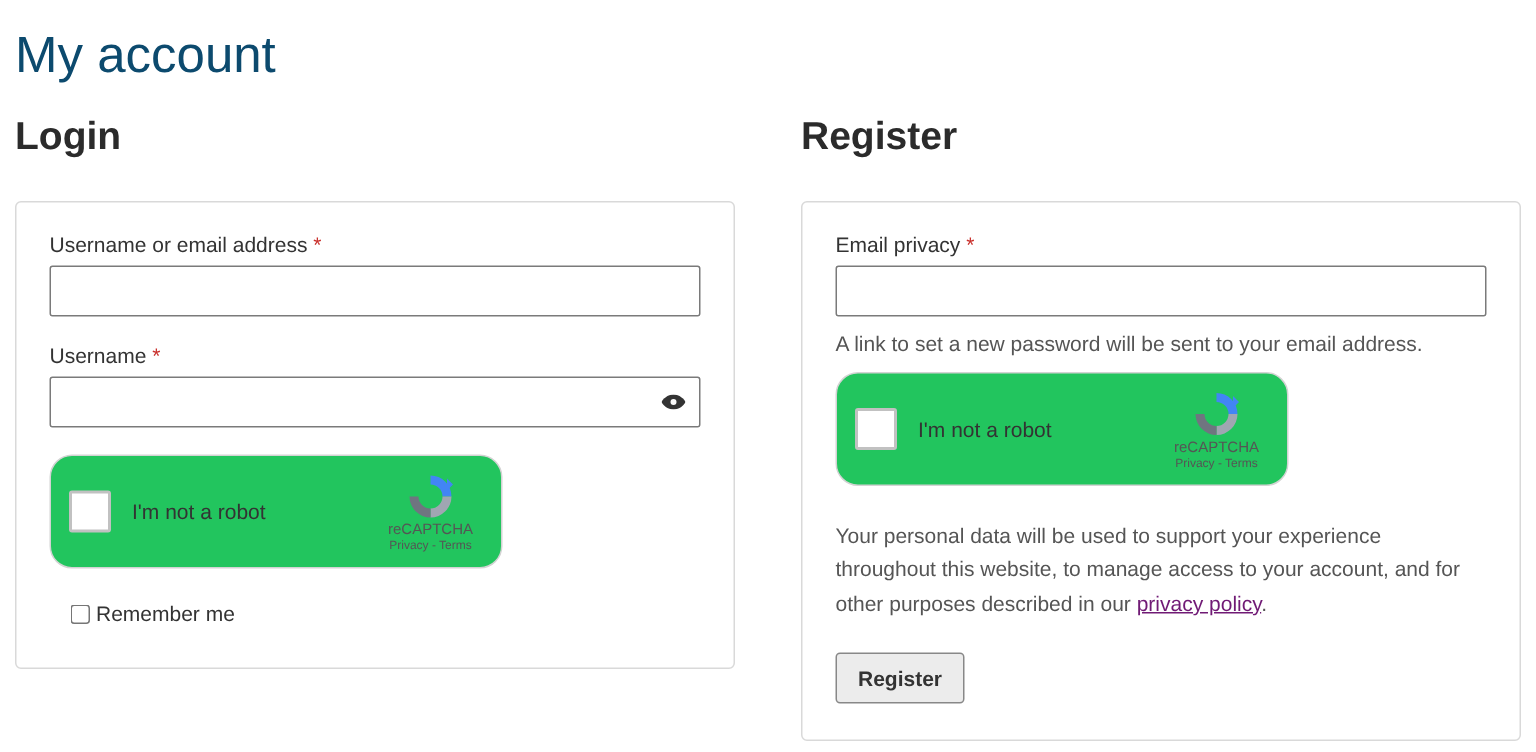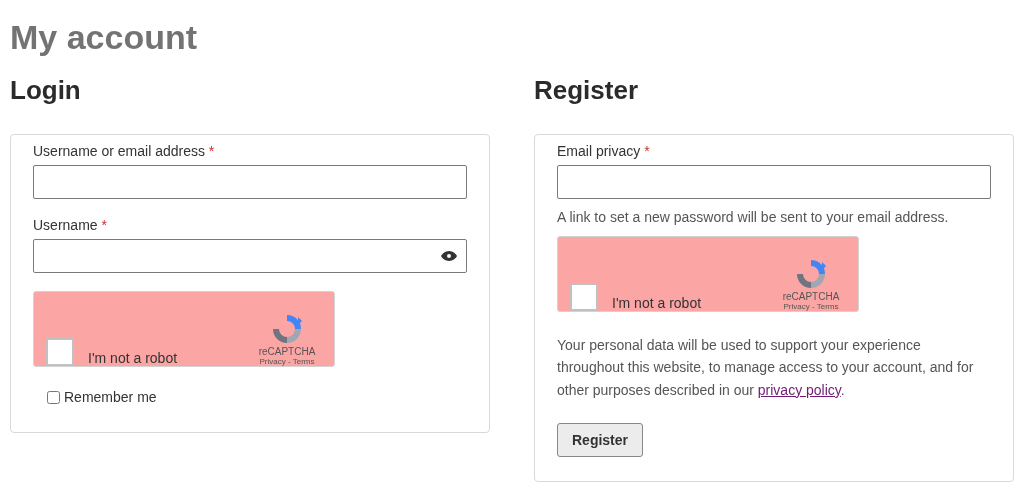--- a/index.html
+++ b/index.html
@@ -9,41 +9,41 @@
     }
     body {
       font-family: "Segoe UI", Tahoma, sans-serif;
       color: #333;
       padding: 10px 10px 30px 10px;
       width: 1024px;
       background: #fff;
     }
     h1.page-title {
       font-size: 34px;
-      font-weight: 700;
-      color: #737373;
+      font-weight: 400;
+      color: #0c4a6e;
       margin: 8px 0 18px 0;
     }
     .columns {
       display: flex;
       gap: 44px;
     }
     .col {
       flex: 1;
     }
     h2.section-title {
       font-size: 26px;
       font-weight: 600;
       color: #2b2b2b;
       margin-bottom: 28px;
     }
     .panel {
       border: 1px solid #d9d9d9;
       border-radius: 4px;
-      padding: 8px 22px 24px 22px;
+      padding: 20px 22px 24px 22px;
     }
     .field-label {
       display: block;
       font-size: 14px;
       color: #333;
       margin-bottom: 6px;
     }
     .req {
       color: #c9302c;
     }
@@ -69,24 +69,24 @@
       transform: translateY(-50%);
       font-size: 14px;
       color: #333;
       cursor: pointer;
       user-select: none;
     }
     .recaptcha {
       width: 302px;
       height: 76px;
       border: 1px solid #d3d3d3;
-      background: #fca5a5;
-      border-radius: 3px;
+      background: #22c55e;
+      border-radius: 15px;
       display: flex;
-      align-items: flex-end;
+      align-items: center;
       padding: 0 12px 0 12px;
       margin-bottom: 22px;
       position: relative;
     }
     .recaptcha-check {
       width: 28px;
       height: 28px;
       border: 2px solid #c1c1c1;
       background: #fff;
       border-radius: 2px;

